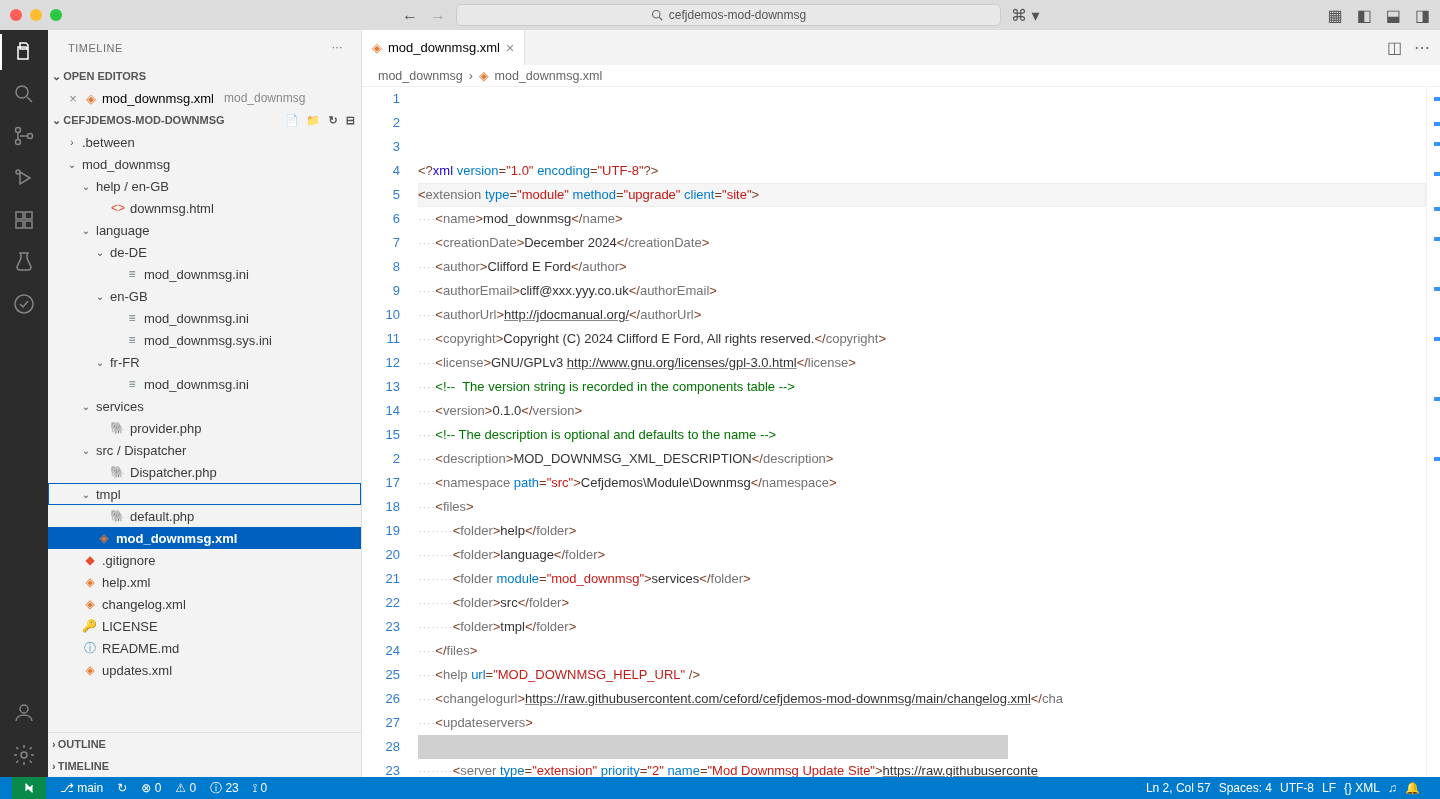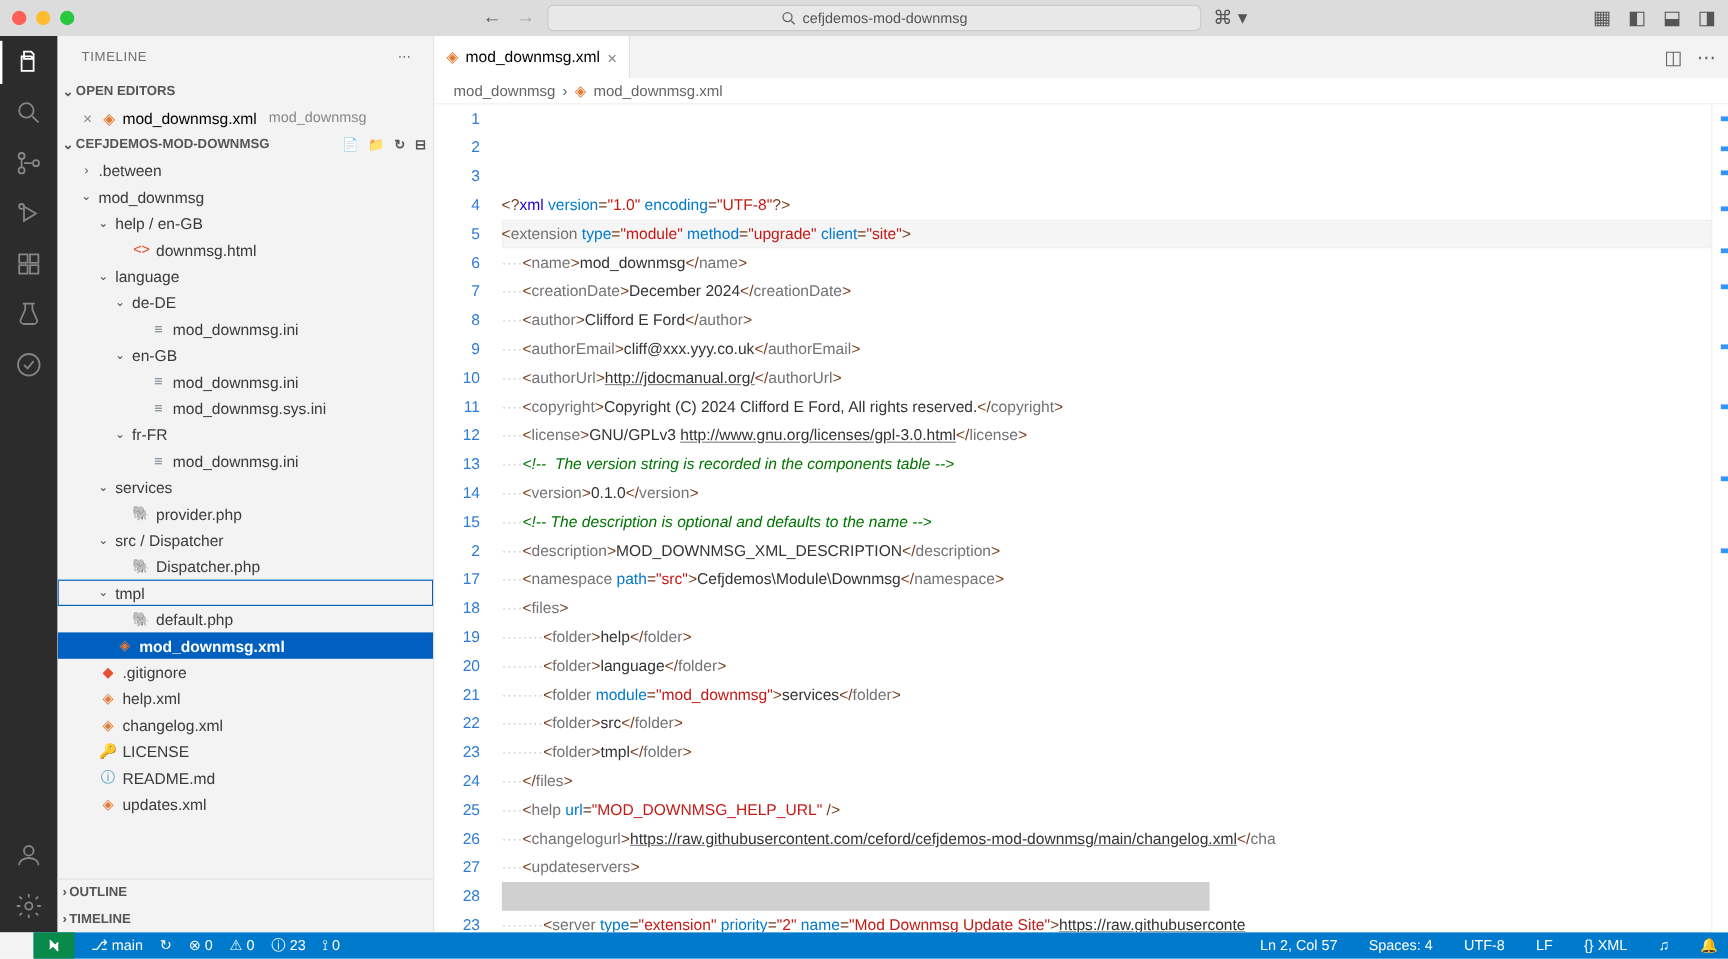--- a/index.html
+++ b/index.html
@@ -43,27 +43,27 @@
 .gutter { width: 56px; text-align: right; color: #2f7cd6; padding-right: 18px; padding-top: 0; user-select: none; }
 .gutter div { height: 24px; }
 .code { flex: 1; white-space: pre; overflow: hidden; color: #333; position: relative;}
 .code-line { height: 24px; }
 .code-line.hl { background: #f5f5f5; box-shadow: inset 0 0 0 1px #eee; }
 .punct { color: #7a3e1e; }
 .tag { color: #737373; }
 .attr2 { color: #007acc; }
 .str { color: #c41a16; }
 .txt { color: #333; }
-.cmt { color: #007400; font-style: italic; }
+.cmt { color: #007400; }
 .pi { color: #1c00cf; }
 .ws { color: #d0d0d0; }
 .minimap { width: 14px; background: #fff; position: relative; border-left: 1px solid #f0f0f0;}
 .minimap .mark { position: absolute; right: 0; width: 6px; height: 4px; background: #3794ff; }
-.statusbar { height: 22px; background: #007acc; color: #fff; display: flex; align-items: center; font-size: 12px; padding: 0 8px; gap: 14px; margin-left: 28px; }
-.statusbar .right { margin-left: auto; display: flex; gap: 26px; justify-content: space-between; }
+.statusbar { height: 22px; background: #007acc; color: #fff; display: flex; align-items: center; font-size: 12px; padding: 0 20px; gap: 14px; }
+.statusbar .right { margin-left: auto; display: flex; gap: 8px; justify-content: space-between; }
 .statusbar span { cursor: pointer; }
 .remote { background: #0a8a4a; height: 22px; width: 34px; margin: 0 0 0 -8px; display: flex; align-items: center; justify-content: center; }
 .ico-xml { color: #e37933; }
 .ico-php { color: #a074c4; }
 .ico-html { color: #e44d26; }
 .ico-md { color: #519aba; }
 .ico-lic { color: #cbcb41; }
 .ico-git { color: #e84e31; }
 .ico-ini { color: #6d8086; }
 svg { display: block; }

